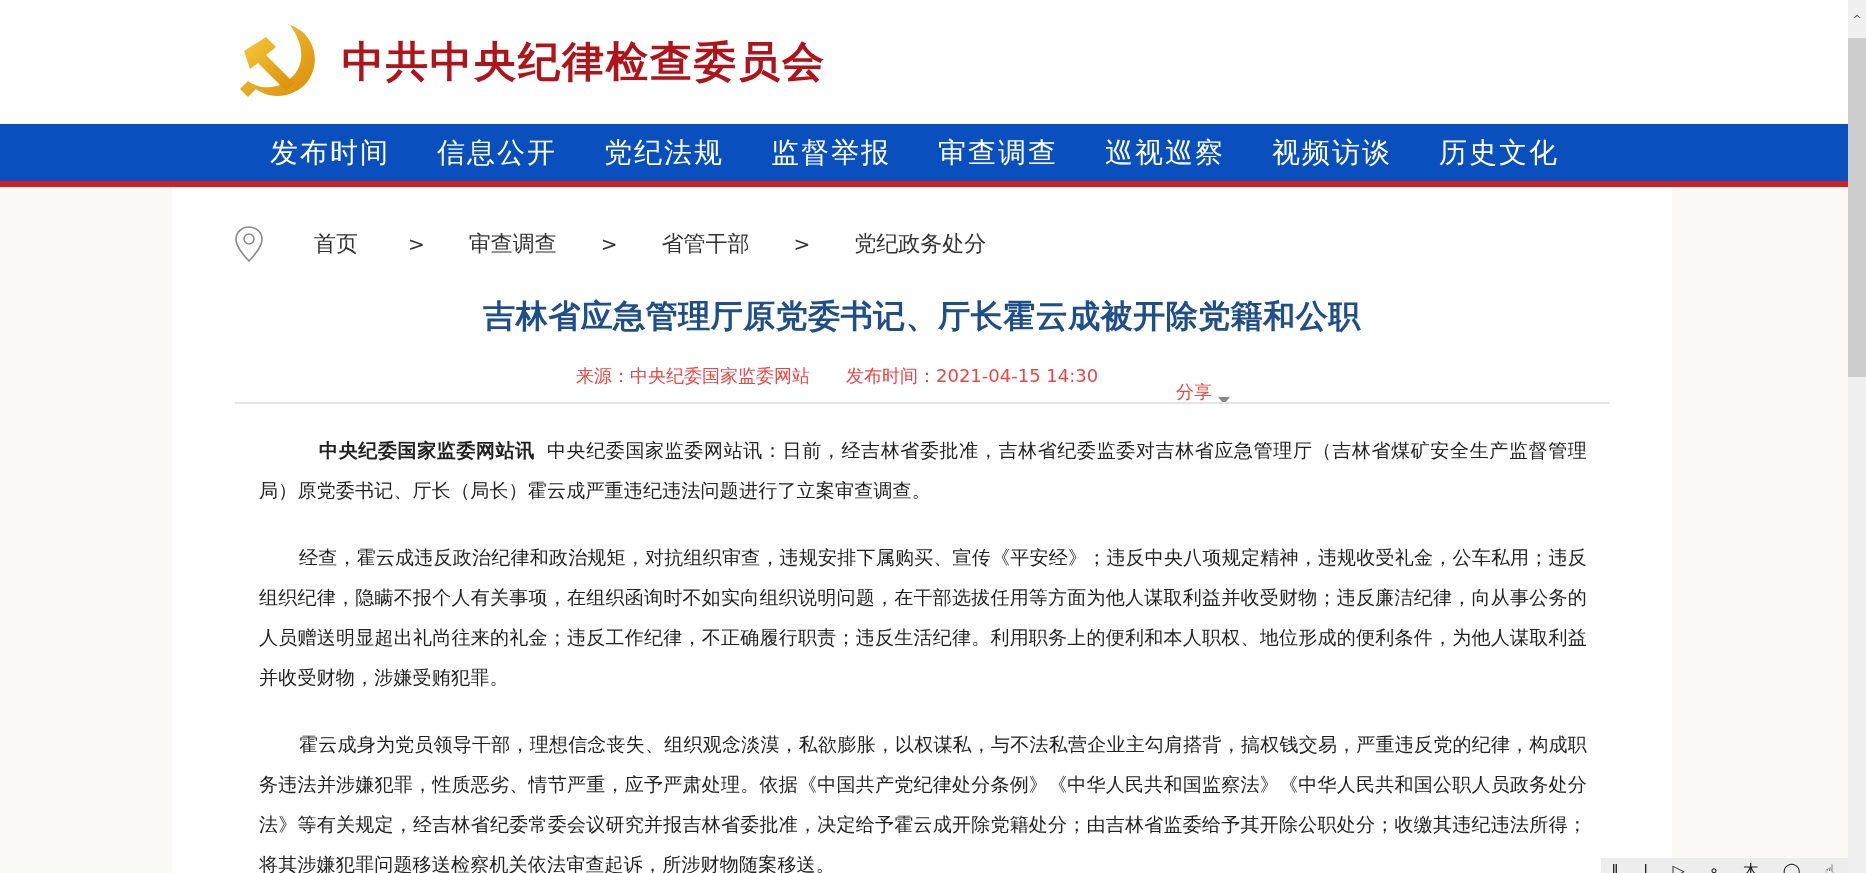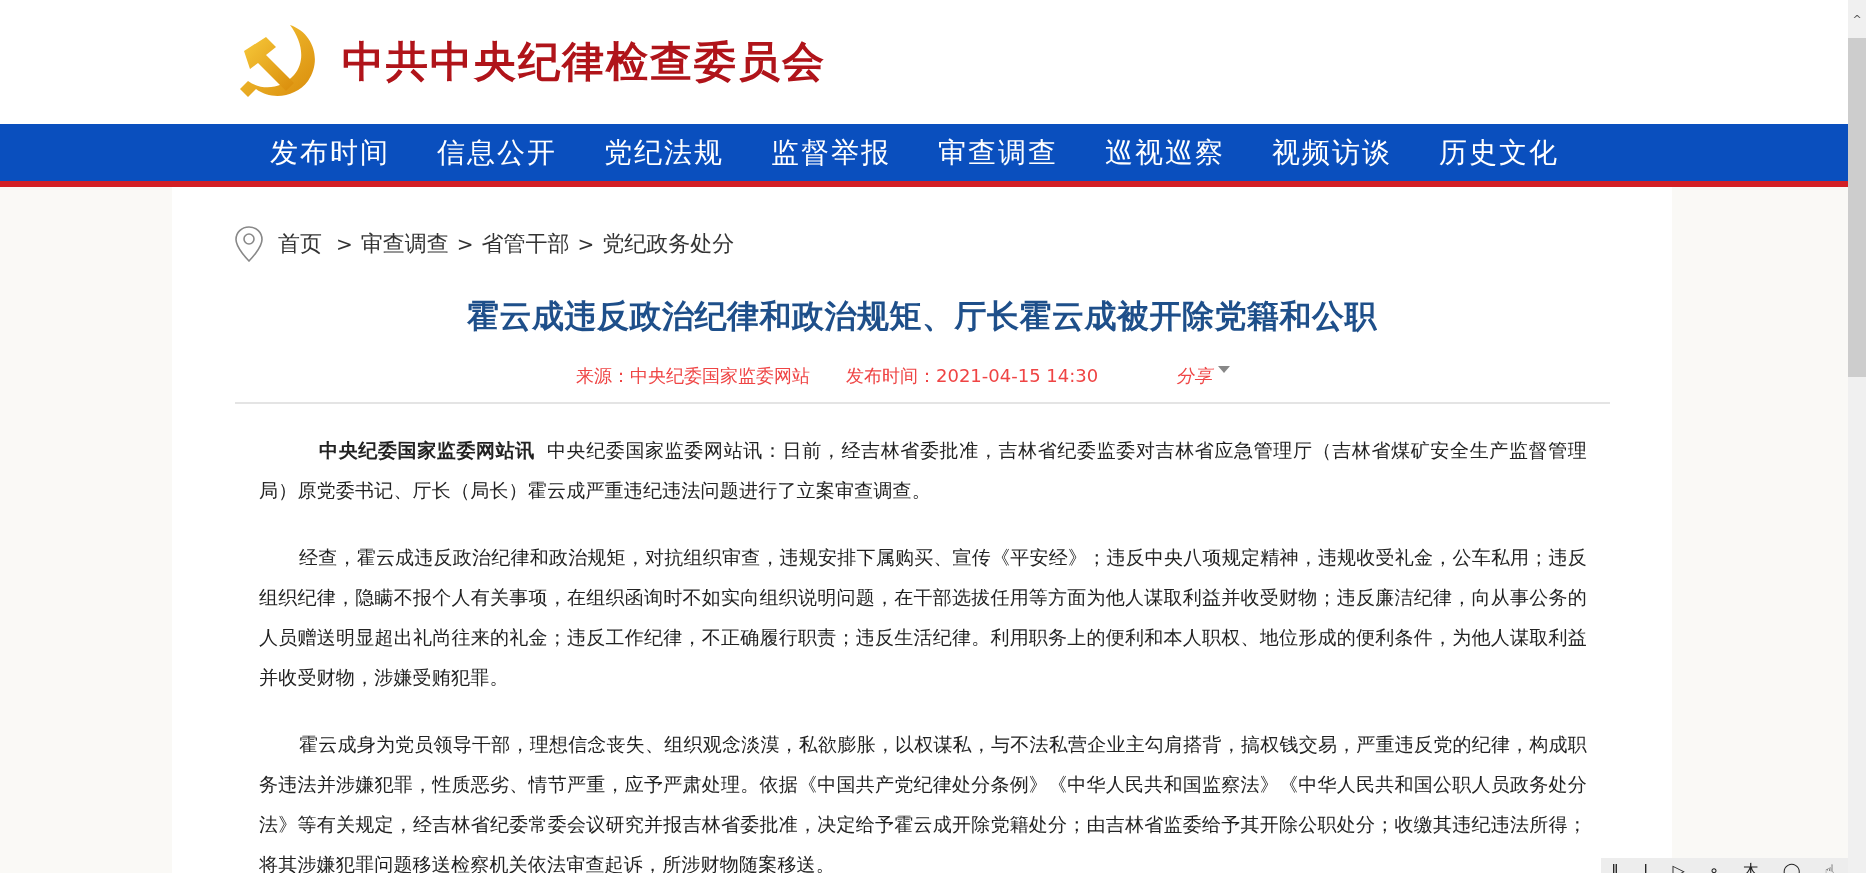--- a/index.html
+++ b/index.html
@@ -28,35 +28,35 @@
   .nav-red { position: absolute; left: 0; top: 181px; width: 1848px; height: 6px; background: #d21f26; }
   .nav-items { position: absolute; left: 270px; top: 0; height: 57px; display: flex; align-items: center; }
   .nav-item {
     font-family: "DejaVu Serif", "Liberation Serif", serif;
     color: #ffffff; font-size: 28px; letter-spacing: 2px; margin-right: 47px; white-space: nowrap; cursor: pointer;
   }
 
   
   .panel { position: absolute; left: 172px; top: 187px; width: 1500px; height: 700px; background: #ffffff; }
 
-  .breadcrumb { position: absolute; left: 62px; top: 40px; height: 34px; display: flex; align-items: center; font-size: 22px; color: #333; }
+  .breadcrumb { position: absolute; left: 62px; top: 40px; height: 34px; display: flex; align-items: center; font-size: 22px; color: #333; gap: 36px; }
   .breadcrumb .pin { width: 30px; height: 38px; margin-right: 14px; }
   .crumb { color: #333; cursor: pointer; white-space: nowrap; }
   .crumb-sep { margin: 0 8px; color: #333; font-size: 20px; }
   .crumb-sep.first { margin-left: 14px; }
 
   .title {
     position: absolute; left: 0; top: 108px; width: 1500px; text-align: center;
     font-size: 32px; font-weight: bold; color: #1e4f8a; letter-spacing: 0.5px; white-space: nowrap;
   }
 
   .meta { position: absolute; left: 0; top: 177px; width: 1500px; height: 28px; font-size: 18px; color: #ef4444; }
   .meta .src { position: absolute; left: 404px; top: 0; white-space: nowrap; }
   .meta .time { position: absolute; left: 674px; top: 0; white-space: nowrap; }
-  .meta .share { position: absolute; left: 1004px; top: 0; white-space: nowrap; cursor: pointer; display: flex; align-items: flex-start; font-style: italic; }
+  .meta .share { position: absolute; left: 1004px; top: 16px; white-space: nowrap; cursor: pointer; display: flex; align-items: flex-end; }
   .meta .share .caret { width: 0; height: 0; border-left: 6px solid transparent; border-right: 6px solid transparent; border-top: 7px solid #888; margin-left: 6px; margin-top: 2px; }
 
   .divider { position: absolute; left: 63px; top: 215px; width: 1375px; height: 2px; background: #e4e4e4; }
 
   .article { position: absolute; left: 87px; top: 243px; width: 1328px; font-size: 19px; color: #222; line-height: 40px; }
   .article p { text-indent: 40px; margin-bottom: 27px; text-align: justify; letter-spacing: 0.2px; }
   .article .lead { font-weight: bold; margin-right: 12px; margin-left: 20px; }
 
   
   .scrollbar { position: absolute; left: 1848px; top: 0; width: 18px; height: 873px; background: #f0f0f0; }
@@ -112,21 +112,21 @@
       </svg>
       <span class="crumb">首页</span>
       <span class="crumb-sep first">&gt;</span>
       <span class="crumb">审查调查</span>
       <span class="crumb-sep">&gt;</span>
       <span class="crumb">省管干部</span>
       <span class="crumb-sep">&gt;</span>
       <span class="crumb">党纪政务处分</span>
     </div>
 
-    <h1 class="title">霍云成违反政治纪律和政治规矩、厅长霍云成被开除党籍和公职</h1>
+    <h1 class="title">吉林省应急管理厅原党委书记、厅长霍云成被开除党籍和公职</h1>
 
     <div class="meta">
       <span class="src">来源：中央纪委国家监委网站</span>
       <span class="time">发布时间：2021-04-15 14:30</span>
       <span class="share">
         <span>分享</span>
         <span class="caret"></span>
       </span>
     </div>
 

